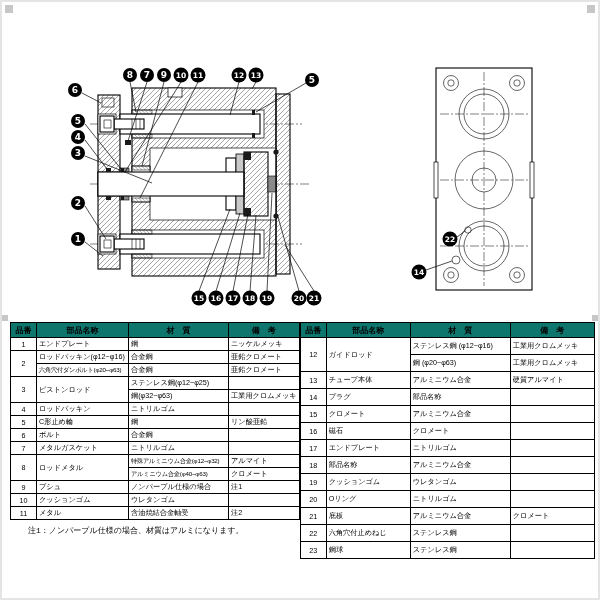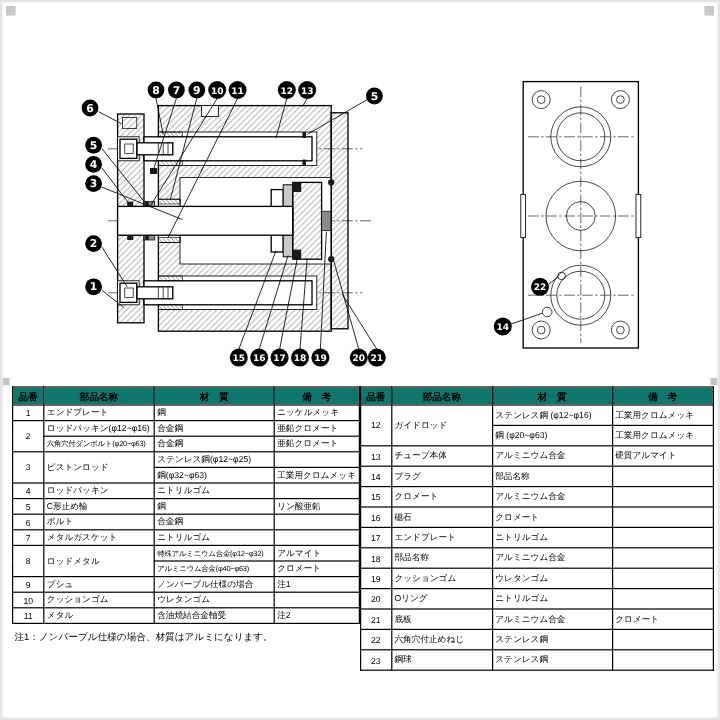--- a/index.html
+++ b/index.html
@@ -28,21 +28,21 @@
 
   .tables{position:absolute;left:8px;top:320px;display:flex;align-items:flex-start;}
   table{border-collapse:collapse;table-layout:fixed;border:1.5px solid #000;}
   th,td{border:1px solid #000;overflow:hidden;white-space:nowrap;padding:0 2px;box-sizing:border-box;}
   th{background:#0f766e;font-size:8px;font-weight:bold;height:15px;text-align:center;}
   td{font-size:7.2px;height:13px;vertical-align:middle;text-align:left;}
   .t-right td{height:17px;}
   td.num{text-align:center;padding:0;}
   td.sm{font-size:6.2px;letter-spacing:-0.2px;}
 
-  .notes{position:absolute;left:10px;top:523px;font-size:8px;line-height:1.6;}
+  .notes{position:absolute;left:26px;top:523px;font-size:8px;line-height:1.6;font-family:Liberation Mono, monospace;}
 </style>
 </head>
 <body>
 
 <div class="page">
   <div class="corner-mark cm-tl"></div>
   <div class="corner-mark cm-tr"></div>
   <div class="corner-mark cm-ml"></div>
   <div class="corner-mark cm-mr"></div>
 

